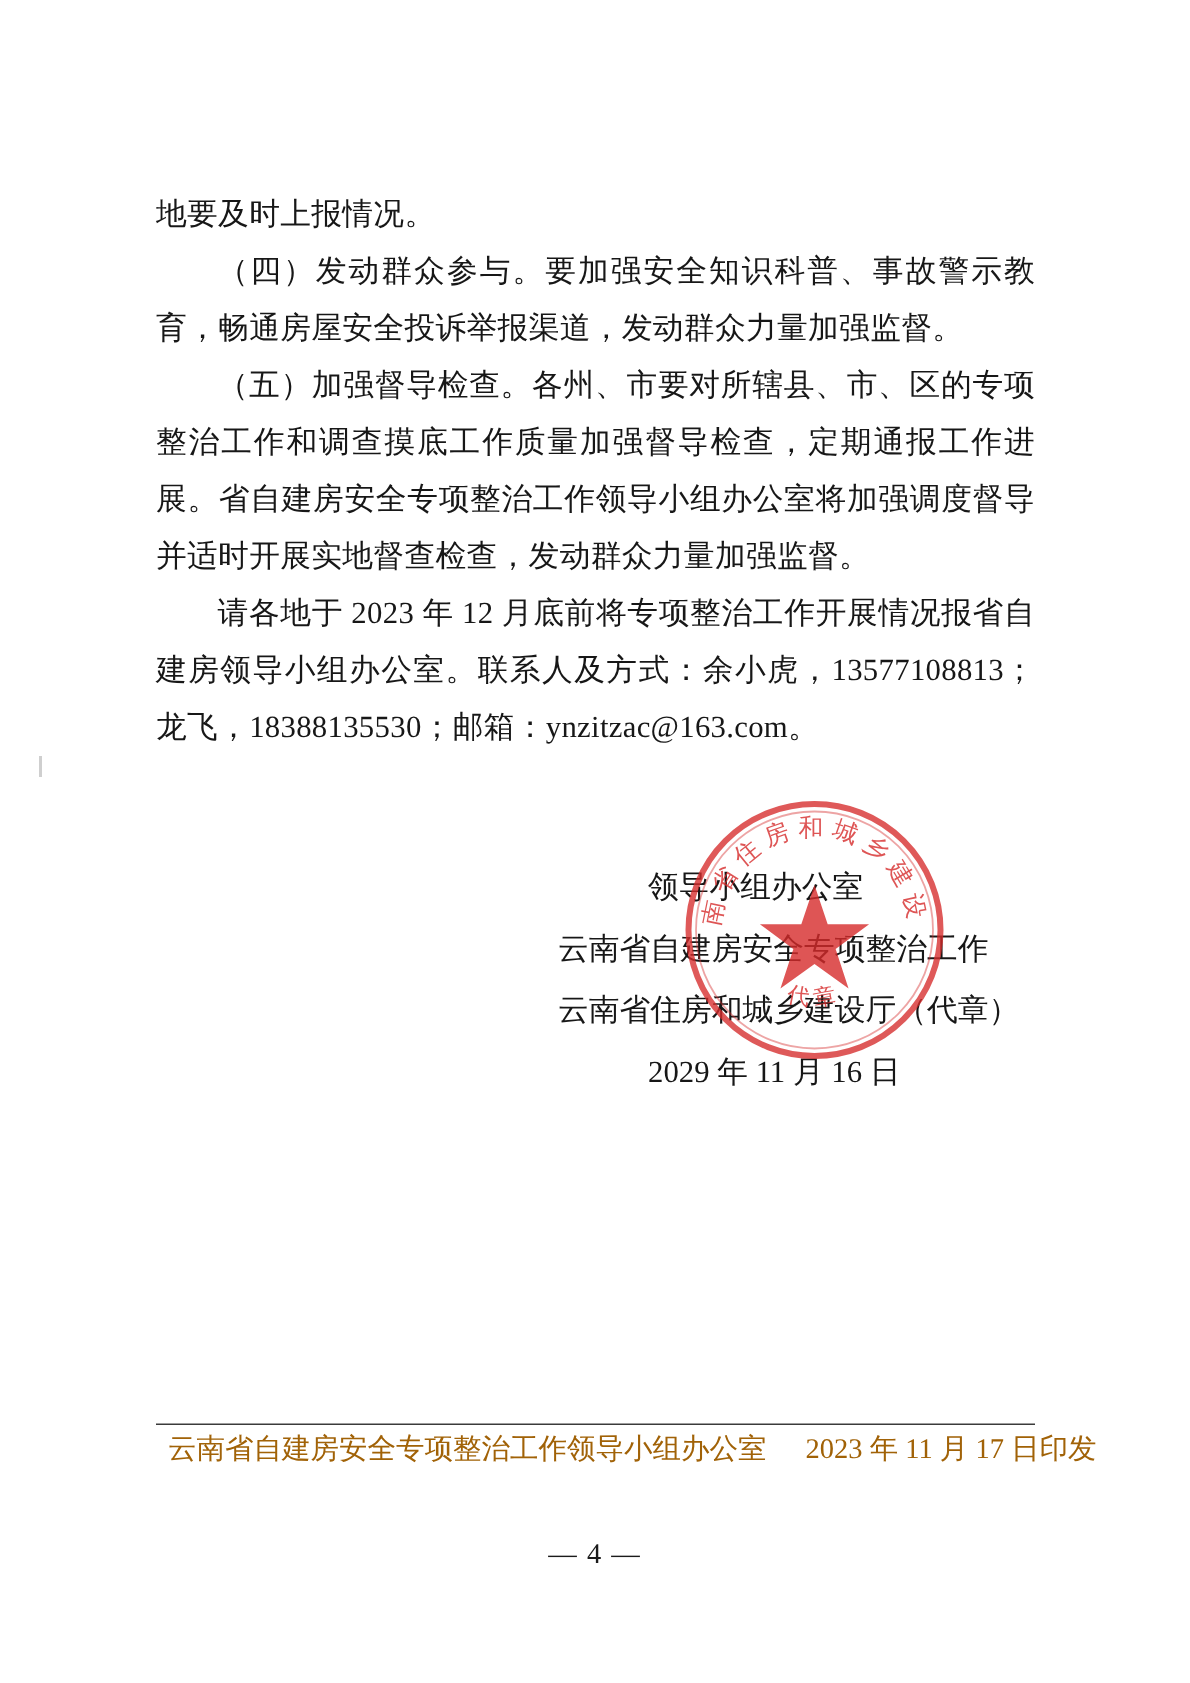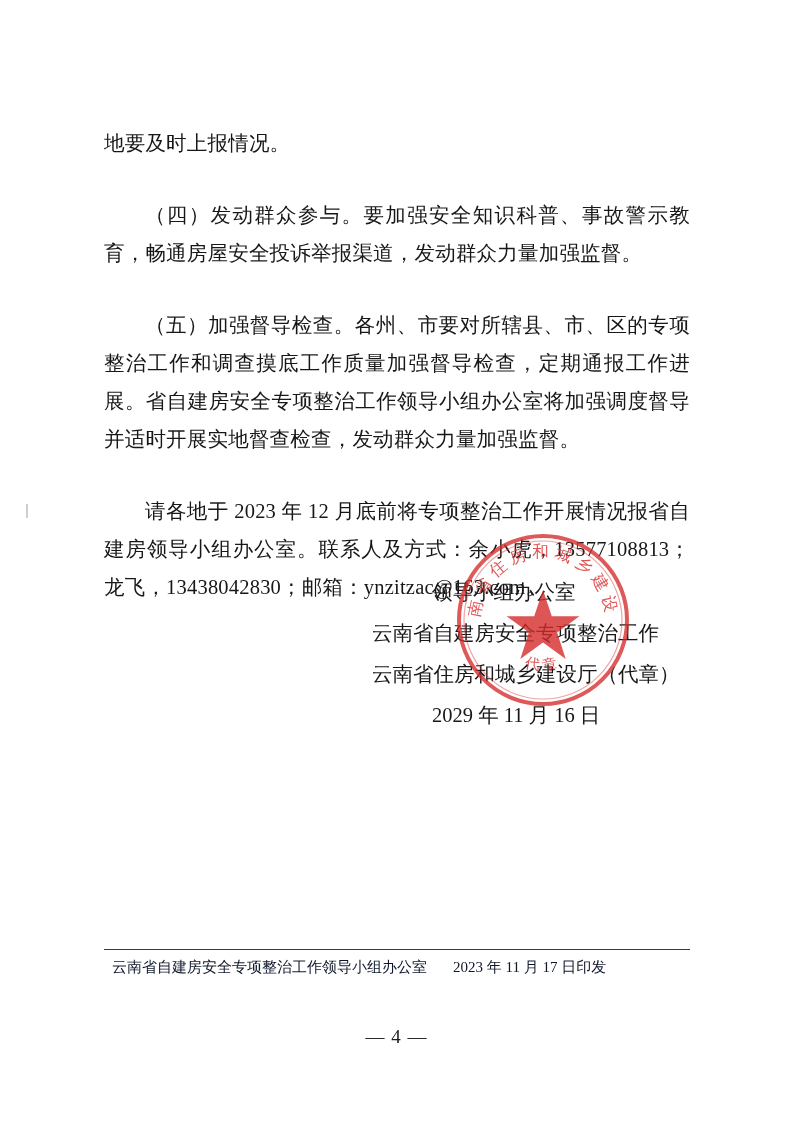--- a/index.html
+++ b/index.html
@@ -27,21 +27,20 @@
     margin: 0 0 0 0;
     font-size: 20.5px;
     line-height: 38px;
     text-align: justify;
     text-justify: inter-ideograph;
     letter-spacing: 0.2px;
     color: #171717;
   }
   p.para.indent {
     text-indent: 41px;
-    margin-top: 34px;
   }
 
   
   .sign-block {
     position: absolute;
     left: 372px;
     top: 572px;
     width: 330px;
     font-size: 20.5px;
     line-height: 41px;
@@ -80,23 +79,23 @@
     top: 949px;
     width: 586px;
     height: 1px;
     background: #3b3b3b;
   }
   .footer-text {
     position: absolute;
     left: 112px;
     top: 954px;
     width: 580px;
-    font-size: 15px;
+    font-size: 19px;
     line-height: 26px;
-    color: #0f172a;
+    color: #a16207;
     white-space: nowrap;
   }
   .footer-text .gap { display: inline-block; width: 26px; }
   .page-number {
     position: absolute;
     left: 0;
     top: 1026px;
     width: 793px;
     text-align: center;
     font-size: 19px;
@@ -109,21 +108,21 @@
 <body>
 
 <div class="page">
 
   <div class="margin-tick"></div>
 
   <div class="body-area">
     <p class="para">地要及时上报情况。</p>
     <p class="para indent">（四）发动群众参与。要加强安全知识科普、事故警示教育，畅通房屋安全投诉举报渠道，发动群众力量加强监督。</p>
     <p class="para indent">（五）加强督导检查。各州、市要对所辖县、市、区的专项整治工作和调查摸底工作质量加强督导检查，定期通报工作进展。省自建房安全专项整治工作领导小组办公室将加强调度督导并适时开展实地督查检查，发动群众力量加强监督。</p>
-    <p class="para indent">请各地于 2023 年 12 月底前将专项整治工作开展情况报省自建房领导小组办公室。联系人及方式：余小虎，13577108813；龙飞，13438042830；邮箱：ynzitzac@163.com。</p>
+    <p class="para indent">请各地于 2023 年 12 月底前将专项整治工作开展情况报省自建房领导小组办公室。联系人及方式：余小虎，13577108813；龙飞，18388135530；邮箱：ynzitzac@163.com。</p>
   </div>
 
   <div class="sign-block">
     <span class="sign-line indent1">领导小组办公室</span>
     <span class="sign-line">云南省自建房安全专项整治工作</span>
     <span class="sign-line">云南省住房和城乡建设厅（代章）</span>
     <span class="sign-line indent2">2029 年 11 月 16 日</span>
   </div>
 
   <div class="seal">

